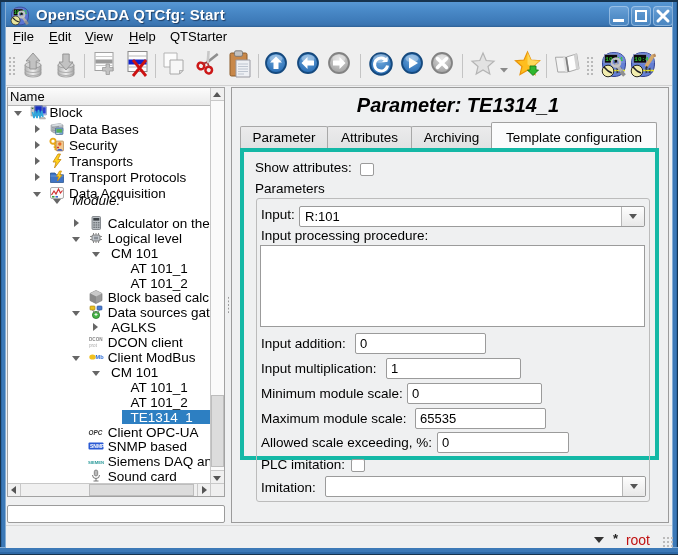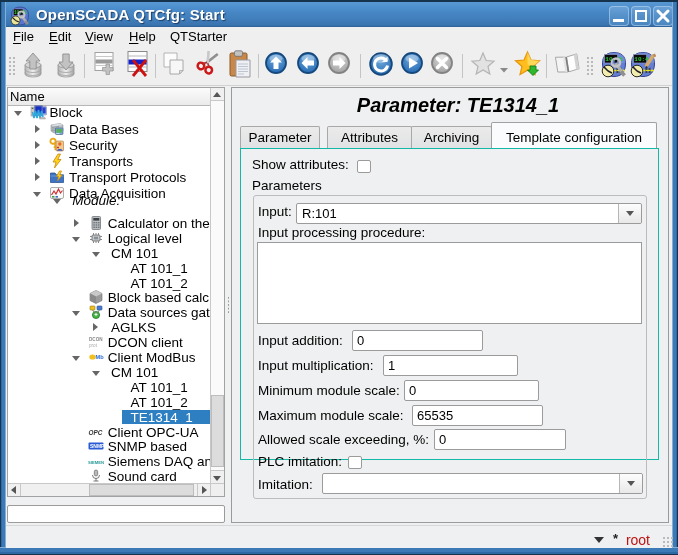--- a/index.html
+++ b/index.html
@@ -69,21 +69,21 @@
 
 .panel { position:absolute; left:225px; top:0px; width:438px; height:436px;
   border:1px solid #9b9b9b; background:#eff0f1; }
 .ptitle { position:absolute; left:8px; top:6px; width:100%; text-align:center;
   font-size:20px; font-weight:bold; font-style:italic; }
 .tabs { position:absolute; left:4px; top:34px; width:427px; height:26px; }
 .tab { position:absolute; top:4px; height:22px; font-size:13.5px; background:linear-gradient(180deg,#ebebec,#e1e2e3);
   border:1px solid #a8a8a8; border-bottom:none; border-radius:2px 2px 0 0; text-align:center; padding-top:3px; }
 .tab.active { top:0px; height:26px; background:#fafbfc; padding-top:7px; z-index:3; border-color:#a0a0a0; }
 .pane { position:absolute; left:8px; top:60px; width:419px; height:312px;
-  border:1px solid #14b8a6; background:#eff0f1; }
+  border:4px solid #14b8a6; background:#eff0f1; }
 .gbox { position:absolute; left:12px; top:46px; width:394px; height:304px;
   border:1px solid #bcbcbc; border-radius:3px; }
 .cb { position:absolute; width:14px; height:13px; background:#fff; border:1px solid #9b9b9b; border-radius:2px; }
 .field { position:absolute; background:#fff; border:1px solid #9b9b9b; border-radius:2px; padding:2px 0 0 4px; height:21px; }
 .combo { position:absolute; background:#fff; border:1px solid #9b9b9b; border-radius:2px; height:21px; }
 .combo .cbtn { position:absolute; right:0; top:0; width:23px; height:19px;
   background:linear-gradient(180deg,#fdfdfd,#e8e8e8); border-left:1px solid #b6b6b6; border-radius:0 2px 2px 0; }
 .combo .val { position:absolute; left:5px; top:2px; }
 .ta { position:absolute; background:#fff; border:1px solid #9b9b9b; }
 .flabel { position:absolute; font-size:13.5px; }
@@ -534,21 +534,21 @@
             <div class="tri-r" style="left:4px;top:2px"></div>
           </div>
       </div>
     </div>
     <div class="ledit"></div>
     <div style="position:absolute;left:220.5px;top:209px;width:3px;height:18px;background-image:radial-gradient(circle,#9a9a9a 0.8px,transparent 1px);background-size:3px 3.6px;"></div>
 
     <div class="panel">
       <div class="ptitle">Parameter: TE1314_1</div>
       <div class="tabs">
-        <div class="tab" style="left:4px;width:80px;">Parameter</div>
+        <div class="tab" style="left:4px;width:88px;">Parameter</div>
         <div class="tab" style="left:91px;width:85px;">Attributes</div>
         <div class="tab" style="left:175px;width:81px;">Archiving</div>
         <div class="tab active" style="left:255px;width:166px;">Template configuration</div>
       </div>
       <div class="pane">
         <span class="flabel" style="left:11px;top:8px;">Show attributes:</span>
         <div class="cb" style="left:116px;top:11px;"></div>
         <span class="flabel" style="left:11px;top:29px;">Parameters</span>
         <div class="gbox">
           <span class="flabel" style="left:4px;top:8px;">Input:</span>

